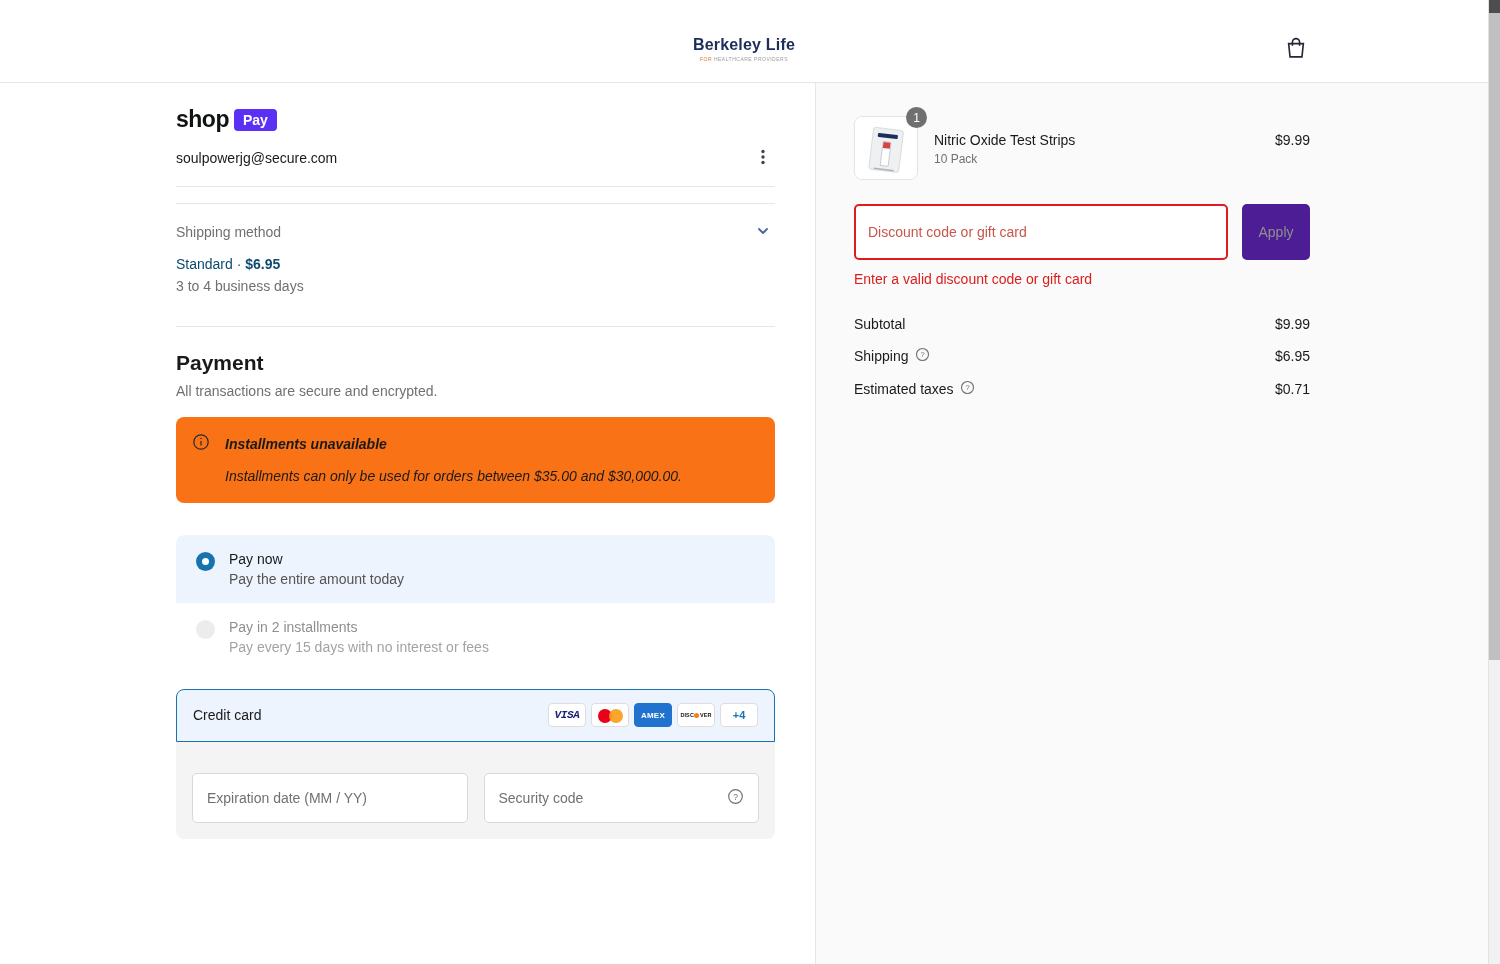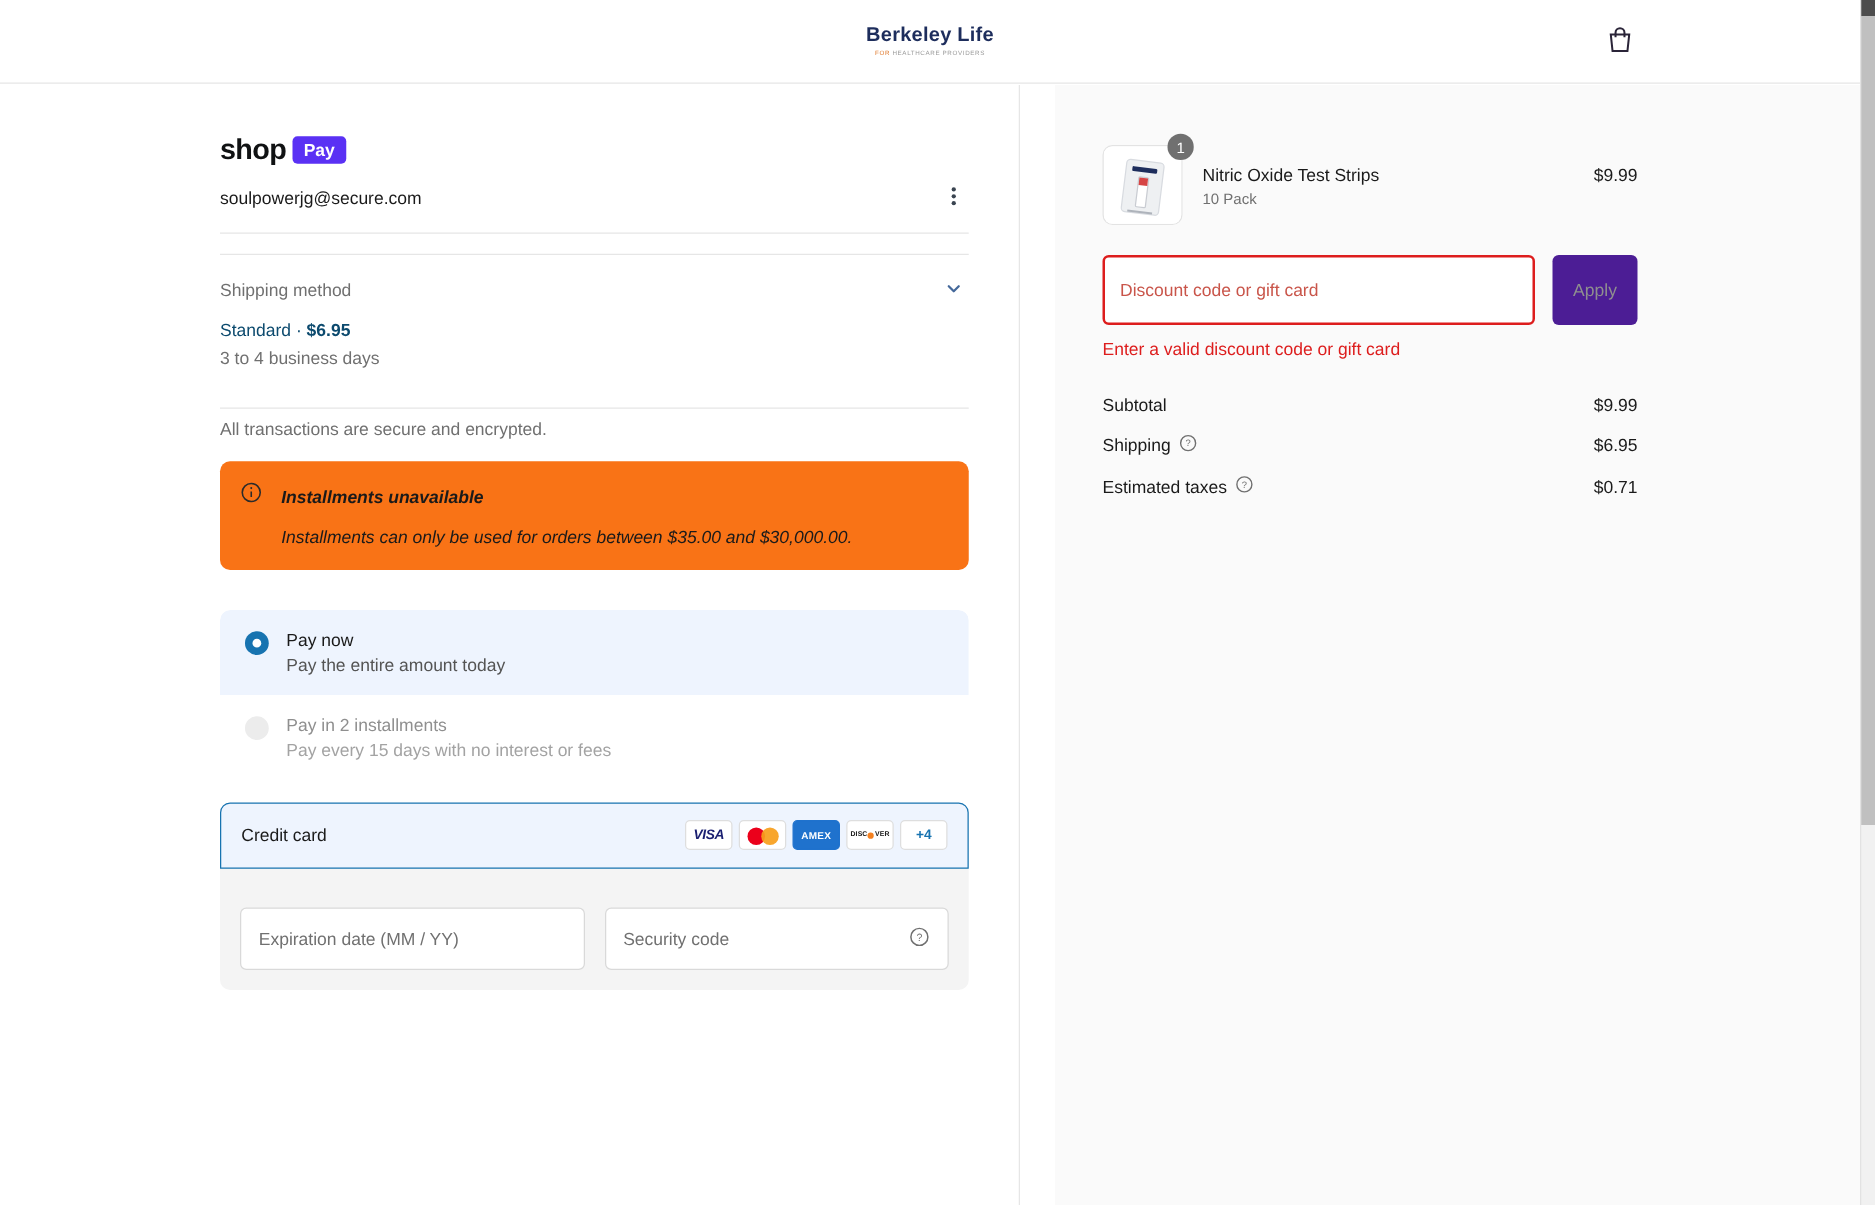--- a/index.html
+++ b/index.html
@@ -1,30 +1,30 @@
 <!DOCTYPE html>
 <html><head>
 <meta charset="utf-8">
 <style>
   * { margin:0; padding:0; box-sizing:border-box; }
   body { font-family:"Liberation Sans","DejaVu Sans",sans-serif; background:#fff; }
   .page { position:relative; width:1500px; height:964px; background:#fff; overflow:hidden; }
 
   
-  .header { position:absolute; top:0; left:0; width:1488px; height:67px; background:#fff;
+  .header { position:absolute; top:16px; left:0; width:1488px; height:67px; background:#fff;
             border-bottom:1px solid #e6e6e6; z-index:5; }
   .logo { position:absolute; left:50%; top:50%; transform:translate(-50%,-50%); text-align:center; cursor:pointer; }
   .logo-title { font-size:16px; font-weight:700; color:#1d2d5c; letter-spacing:.2px; }
   .logo-tagline { font-size:5px; letter-spacing:.5px; color:#9a9a9a; margin-top:2px; white-space:nowrap; }
   .logo-tagline .accent { color:#e07a2e; }
   .cart-btn { position:absolute; right:178px; top:50%; transform:translateY(-50%); width:28px; height:28px;
               display:flex; align-items:center; justify-content:center; cursor:pointer; background:none; border:none; }
 
   
-  .main { position:absolute; top:68px; left:0; right:12px; bottom:0; display:flex; overflow:hidden;gap:28px; }
+  .main { position:absolute; top:68px; left:0; right:12px; bottom:0; display:flex; overflow:hidden; }
   .checkout { width:816px; background:#fff; border-right:1px solid #e6e6e6; padding:38px 40px 0 176px; overflow:hidden; }
   .sidebar { flex:1; background:#fafafa; padding:48px 178px 0 38px; }
 
   
   .shop-pay-logo { display:flex; align-items:center; }
   .shop-word { font-size:23px; font-weight:700; color:#101213; letter-spacing:-.5px; }
   .pay-badge { margin-left:5px; background:#5a31f4; color:#fff; font-size:14px; font-weight:700;
                padding:3px 9px; border-radius:4px; }
   .account-row { display:flex; justify-content:space-between; align-items:center; margin-top:13px; }
   .email { font-size:14px; color:#1a1a1a; }
@@ -67,21 +67,21 @@
   .option.disabled .option-desc { color:#a3a3a3; }
 
   .cc-section { margin-top:18px; }
   .cc-header { background:#eef4fe; border:1.5px solid #1773b0; border-radius:8px 8px 0 0;
                height:53px; padding:0 16px; display:flex; align-items:center; justify-content:space-between;
                position:relative; z-index:1; }
   .cc-label { font-size:14px; color:#1a1a1a; }
   .card-icons { display:flex; gap:5px; align-items:center; }
   .card-icon { width:38px; height:24px; border-radius:4px; background:#fff; border:1px solid #dedede;
                display:flex; align-items:center; justify-content:center; font-weight:700; overflow:hidden; }
-  .ci-visa { color:#1a1f71; font-style:italic; font-size:11px; letter-spacing:-.3px; }
+  .ci-visa { color:#1a1f71; font-style:italic; font-size:11px; letter-spacing:-.3px;font-family:Liberation Mono, monospace; }
   .ci-mc { position:relative; }
   .ci-mc .c1,.ci-mc .c2 { position:absolute; top:5px; width:14px; height:14px; border-radius:50%; }
   .ci-mc .c1 { left:6px; background:#eb001b; }
   .ci-mc .c2 { left:17px; background:#f79e1b; opacity:.92; }
   .ci-amex { background:#1f72cd; border-color:#1f72cd; color:#fff; font-size:8px; letter-spacing:.2px; }
   .ci-disc { font-size:5.5px; color:#141414; letter-spacing:.1px; }
   .ci-disc .odot { display:inline-block; width:5px; height:5px; border-radius:50%; background:#f48120; margin:0 .5px; }
   .ci-more { font-size:11px; font-weight:600; color:#1773b0; }
 
   .cc-body { background:#f4f4f4; border-radius:0 0 8px 8px; padding:16px; margin-top:-1px; }
@@ -199,20 +199,21 @@
         <div class="ship-line">
           <span>Standard</span>
           <span>·</span>
           <b>$6.95</b>
         </div>
         <div class="eta">3 to 4 business days</div>
       </div>
 
       <hr class="divider">
 
+      <h2 class="payment-title">Payment</h2>
       <div class="payment-sub">All transactions are secure and encrypted.</div>
 
       <div class="installments-box">
         <span>
           <svg width="18" height="18" viewBox="0 0 20 20" fill="none" stroke="#2b2b2b" stroke-width="1.4">
             <circle cx="10" cy="10" r="8"></circle>
             <line x1="10" y1="9" x2="10" y2="14"></line>
             <circle cx="10" cy="6.1" r="0.9" fill="#2b2b2b" stroke="none"></circle>
           </svg>
         </span>

